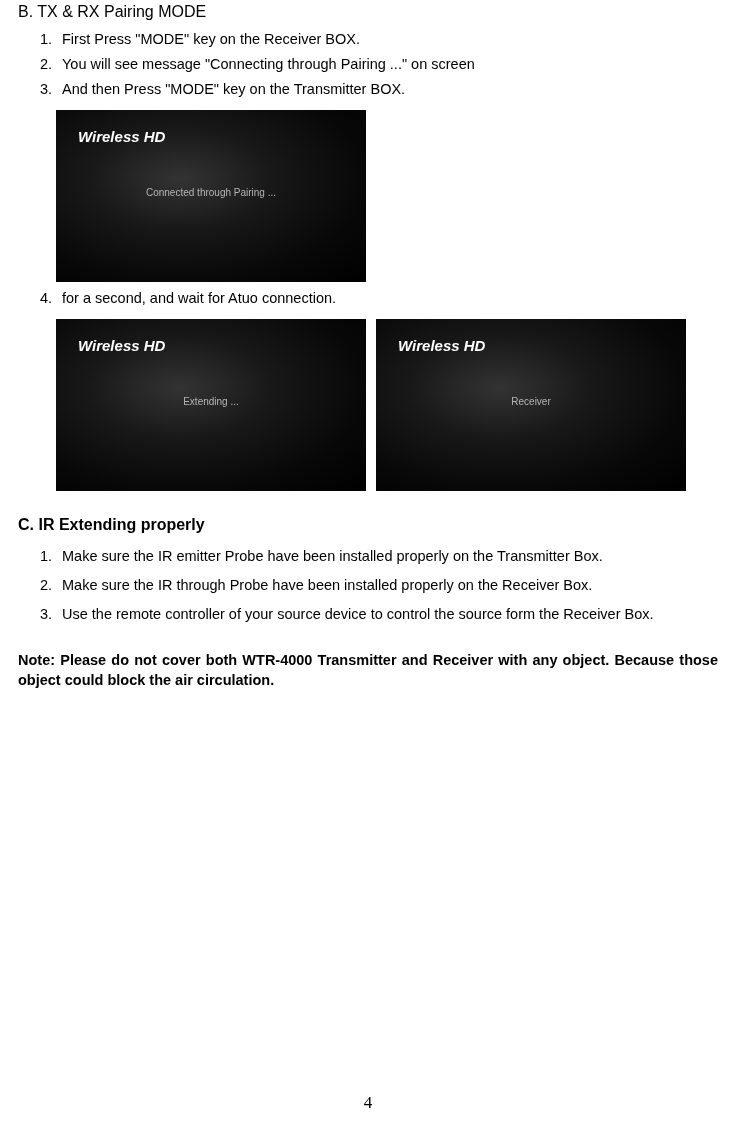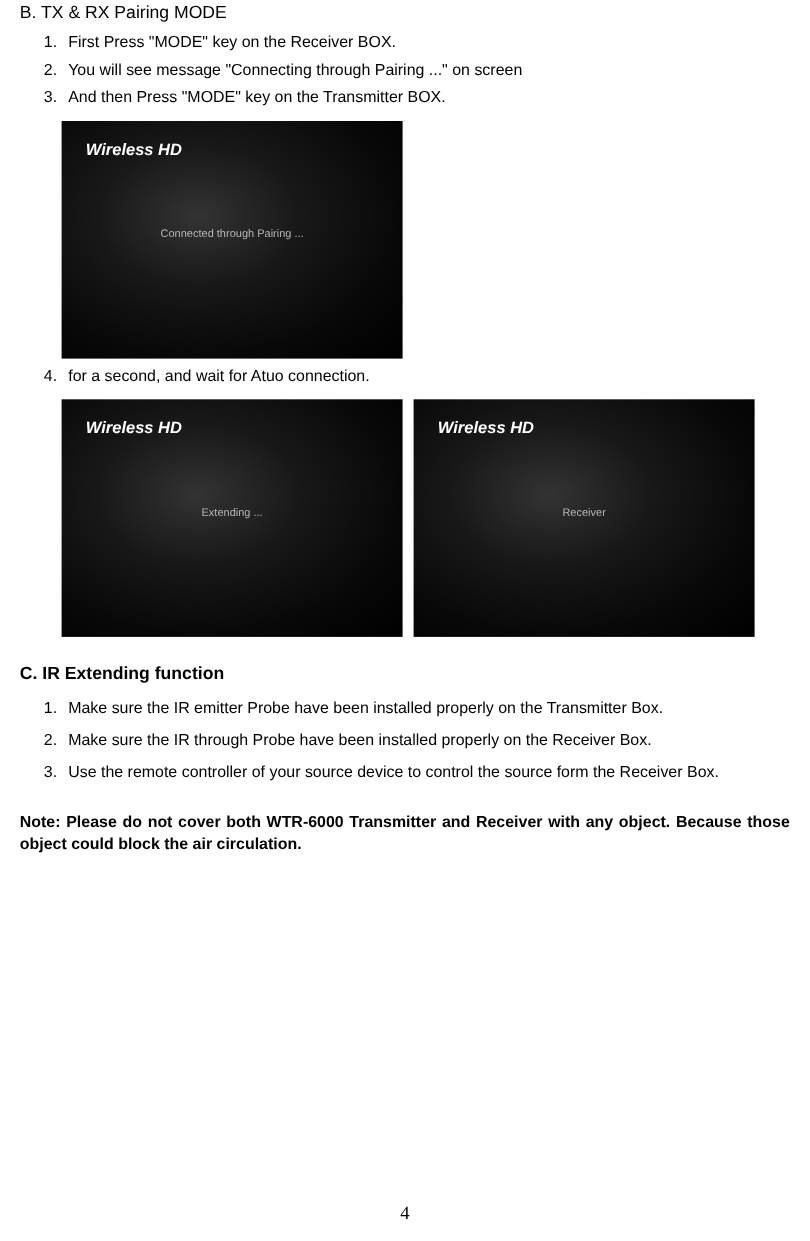--- a/index.html
+++ b/index.html
@@ -33,21 +33,21 @@
     ol li {
       margin-bottom: 4px;
       padding-left: 6px;
     }
     .list-c li {
       margin-bottom: 8px;
     }
     .screenshot {
       display: inline-block;
       width: 310px;
-      height: 216px;
+      height: 172px;
       background: radial-gradient(ellipse at 40% 40%,#333 0%, #181818 35%, #080808 70%, #000 100%);
       position: relative;
       margin-top: 6px;
       margin-bottom: 4px;
       margin-right: 6px;
       vertical-align: top;
     }
     .screenshot .brand {
       color: #fff;
       font-weight: bold;
@@ -114,23 +114,23 @@
   <div class="screenshot">
     <div class="brand">Wireless HD</div>
     <div class="msg">Extending ...</div>
   </div>
   <div class="screenshot">
     <div class="brand">Wireless HD</div>
     <div class="msg">Receiver</div>
   </div>
 </div>
 
-<h2 class="section-heading-2">C. IR Extending function</h2>
+<h2 class="section-heading-2">C. IR Extending properly</h2>
 
 <ol class="list-c">
   <li>Make sure the IR emitter Probe have been installed properly on the Transmitter Box.</li>
   <li>Make sure the IR through Probe have been installed properly on the Receiver Box.</li>
   <li>Use the remote controller of your source device to control the source form the Receiver Box.</li>
 </ol>
 
-<p class="note">Note: Please do not cover both WTR-6000 Transmitter and Receiver with any object. Because those object could block the air circulation.</p>
+<p class="note">Note: Please do not cover both WTR-4000 Transmitter and Receiver with any object. Because those object could block the air circulation.</p>
 
 <div class="pagenum">4</div>
 
 </body></html>

